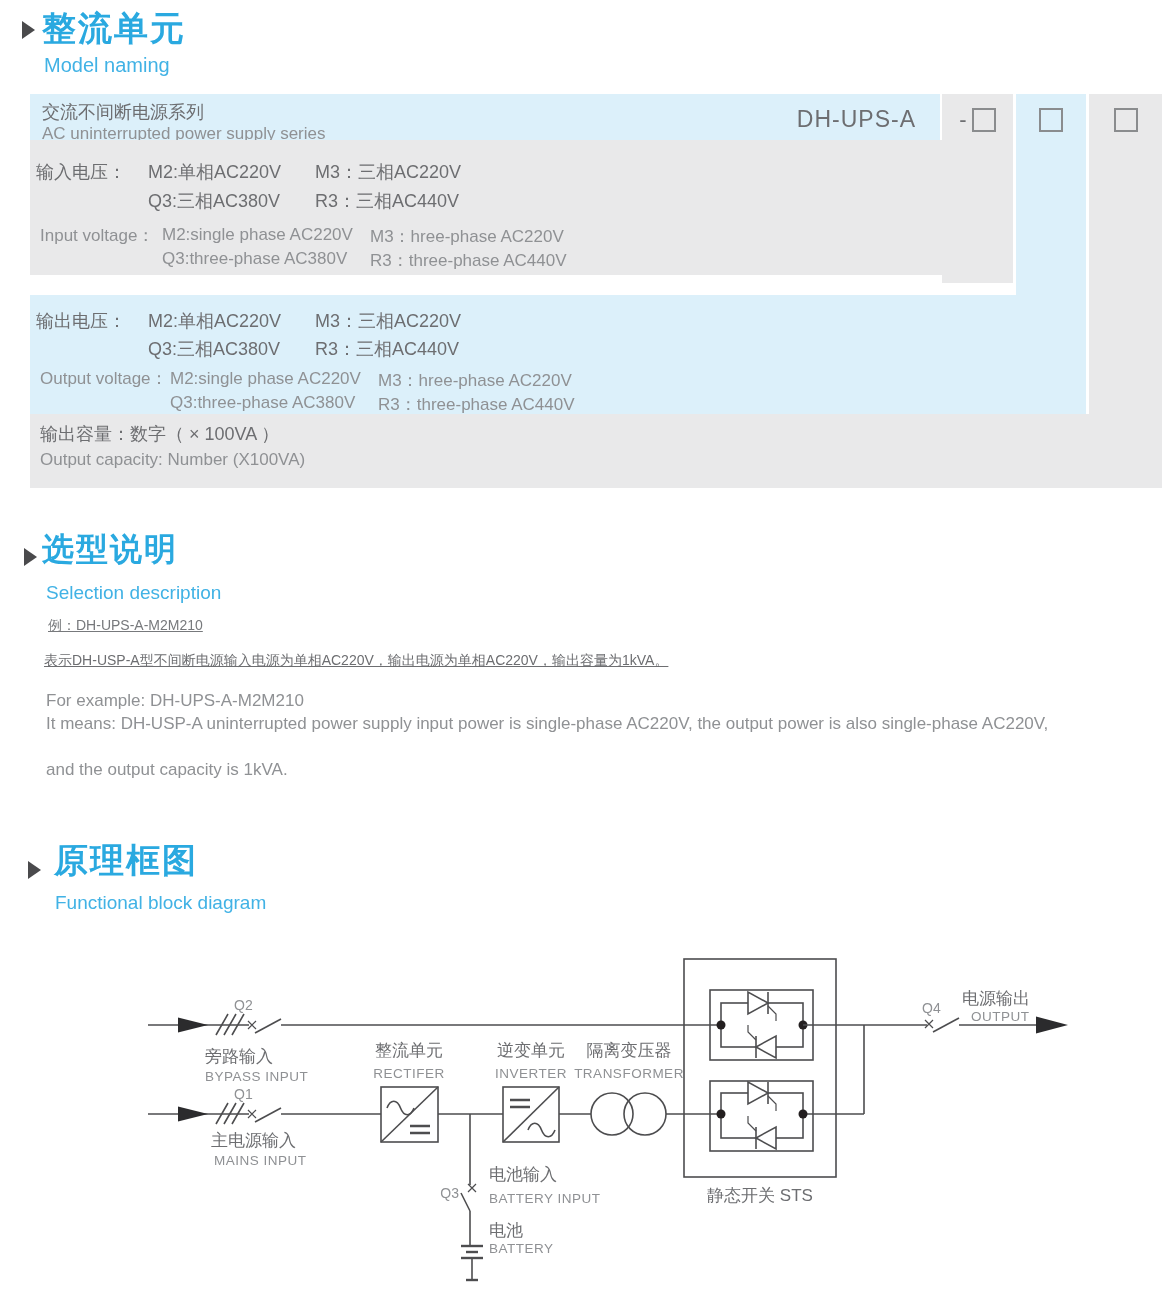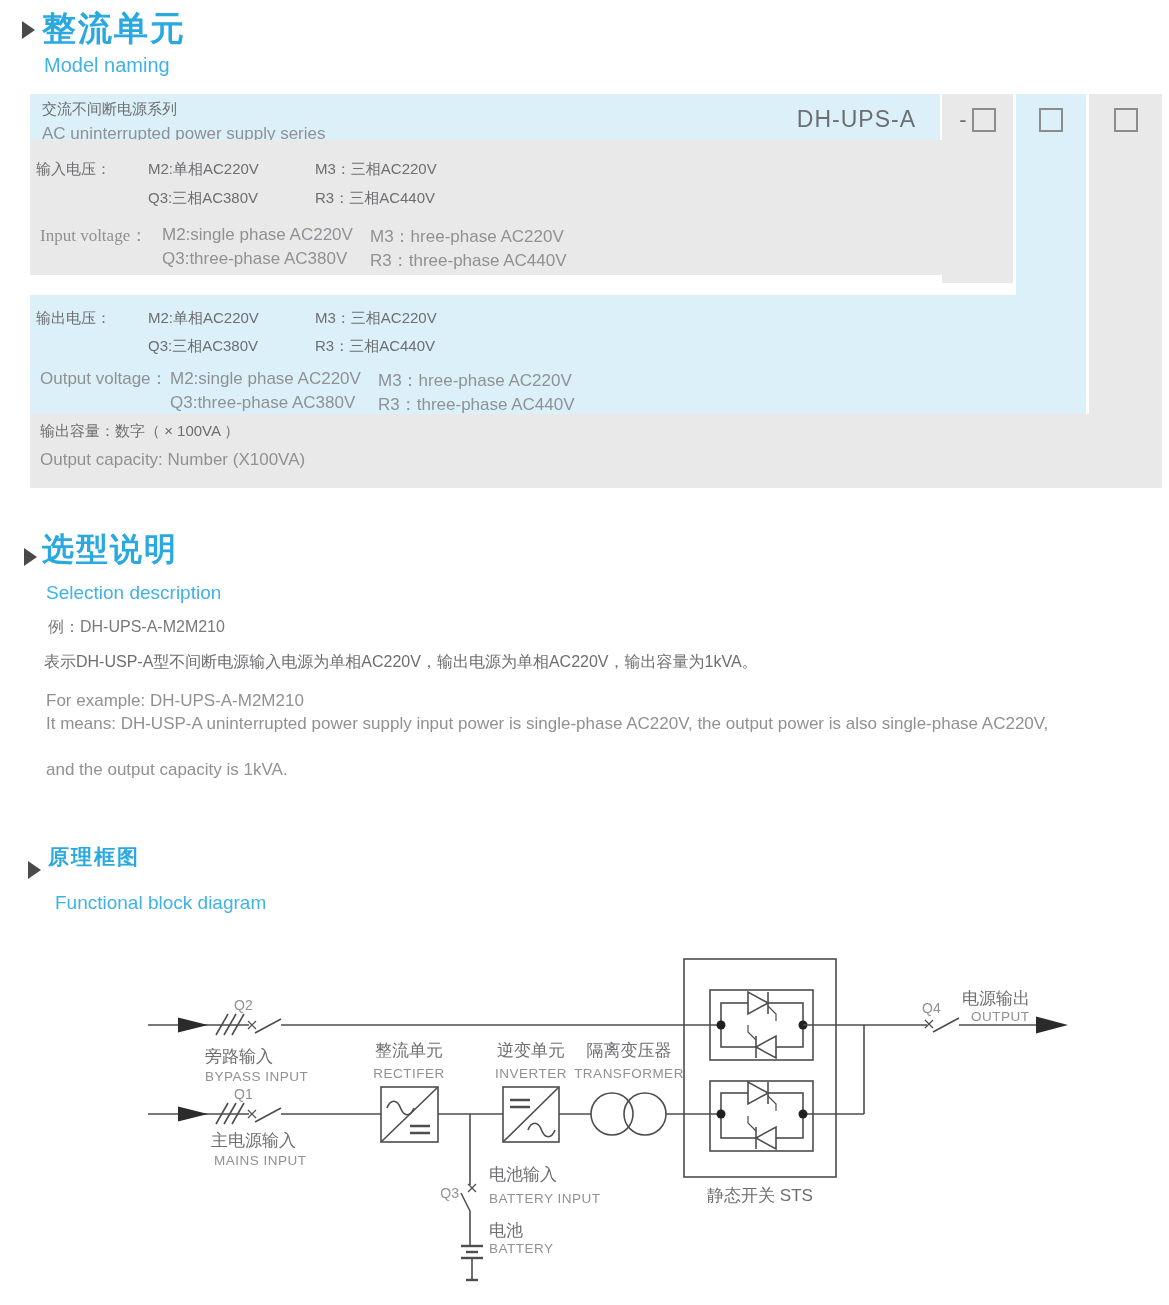--- a/index.html
+++ b/index.html
@@ -7,27 +7,27 @@
         font-family:"Liberation Sans","DejaVu Sans",sans-serif;}
   .abs{position:absolute;}
   
   .tri{width:0;height:0;border-left:13px solid #4a4a4c;border-top:9px solid transparent;border-bottom:9px solid transparent;}
   .h-zh{color:#2aa9e0;font-size:34px;font-weight:bold;letter-spacing:2px;line-height:1.1;}
   .h-en{color:#41b2e5;font-size:20px;line-height:1.1;}
   
   .band{position:absolute;}
   .bg-blue{background:#dcf0fa;}
   .bg-gray{background:#e9e9ea;}
-  .t-zh{color:#6d6e71;font-size:15px;white-space:nowrap;}
+  .t-zh{color:#6d6e71;font-size:18px;white-space:nowrap;}
   .t-en{color:#8f9194;font-size:17px;white-space:nowrap;}
   .model-code{color:#6d6e71;font-size:23px;letter-spacing:1px;white-space:nowrap;}
   .sq{display:inline-block;width:20px;height:20px;border:2px solid #8a8c8e;background:transparent;}
   .box-slot{position:absolute;left:0;right:0;top:14px;display:flex;align-items:center;justify-content:center;}
   
-  .b-zh{color:#6d6e71;font-size:16px;white-space:nowrap;}
+  .b-zh{color:#6d6e71;font-size:14px;white-space:nowrap;text-decoration:underline;}
   .b-en{color:#8f9194;font-size:17px;white-space:nowrap;}
   
   .d-zh{fill:#6d6e71;font-size:17px;font-family:"Liberation Sans","DejaVu Sans",sans-serif;}
   .d-en{fill:#8f9194;font-size:13.5px;letter-spacing:0.5px;font-family:"Liberation Sans","DejaVu Sans",sans-serif;}
   .d-q{fill:#8f9194;font-size:14px;font-family:"Liberation Sans","DejaVu Sans",sans-serif;}
   .ln{stroke:#4d4d4f;stroke-width:1.6;fill:none;}
   .ln2{stroke:#4d4d4f;stroke-width:2.4;fill:none;}
   .solid{fill:#2b2b2d;stroke:none;}
   .dot{fill:#231f20;stroke:none;}
   .wbox{fill:#ffffff;stroke:#4d4d4f;stroke-width:1.6;}
@@ -65,21 +65,21 @@
         <span class="sq"></span>
       </div>
   </div>
 
   <div class="band bg-gray" style="left:30px;top:140px;width:983px;height:135px;">
     <span class="abs t-zh" style="left:6px;top:20px;">输入电压：</span>
     <span class="abs t-zh" style="left:118px;top:20px;">M2:单相AC220V</span>
     <span class="abs t-zh" style="left:285px;top:20px;">M3：三相AC220V</span>
     <span class="abs t-zh" style="left:118px;top:49px;">Q3:三相AC380V</span>
     <span class="abs t-zh" style="left:285px;top:49px;">R3：三相AC440V</span>
-    <span class="abs t-en" style="left:10px;top:84px;font-family:Liberation Serif, serif;">Input voltage：</span>
+    <span class="abs t-en" style="left:10px;top:84px;">Input voltage：</span>
     <span class="abs t-en" style="left:132px;top:85px;">M2:single phase AC220V</span>
     <span class="abs t-en" style="left:340px;top:85px;">M3：hree-phase AC220V</span>
     <span class="abs t-en" style="left:132px;top:109px;">Q3:three-phase AC380V</span>
     <span class="abs t-en" style="left:340px;top:109px;">R3：three-phase AC440V</span>
   </div>
 
   <div class="band bg-blue" style="left:30px;top:295px;width:1056px;height:152px;">
     <span class="abs t-zh" style="left:6px;top:14px;">输出电压：</span>
     <span class="abs t-zh" style="left:118px;top:14px;">M2:单相AC220V</span>
     <span class="abs t-zh" style="left:285px;top:14px;">M3：三相AC220V</span>
@@ -104,21 +104,21 @@
   <div class="abs h-en" style="left:46px;top:583px;font-size:19px;">Selection description</div>
   <div class="abs b-zh" style="left:48px;top:617px;color:#77797c;">例：DH-UPS-A-M2M210</div>
   <div class="abs b-zh" style="left:44px;top:652px;">表示DH-USP-A型不间断电源输入电源为单相AC220V，输出电源为单相AC220V，输出容量为1kVA。</div>
   <div class="abs b-en" style="left:46px;top:691px;">For example: DH-UPS-A-M2M210</div>
   <div class="abs b-en" style="left:46px;top:714px;">It means: DH-USP-A uninterrupted power supply input power is single-phase AC220V, the output power is also single-phase AC220V,</div>
   <div class="abs b-en" style="left:46px;top:760px;">and the output capacity is 1kVA.</div>
 
   <div class="abs" style="left:28px;top:861px;">
       <div class="tri"></div>
     </div>
-  <div class="abs h-zh" style="left:48px;top:845px;font-size:21px;">原理框图</div>
+  <div class="abs h-zh" style="left:54px;top:845px;font-size:34px;font-family:Liberation Mono, monospace;">原理框图</div>
   <div class="abs h-en" style="left:55px;top:893px;font-size:19px;">Functional block diagram</div>
 
   <svg class="abs" style="left:0;top:940px;" width="1169" height="365" viewBox="0 0 1169 365">
 
     <g>
       <path class="ln" d="M148,85 H249"></path>
       <polygon class="solid" points="178,77.5 178,92.5 208,85"></polygon>
       <path class="ln" d="M216,95 L228,74 M224,95 L236,74 M232,95 L244,74"></path>
       <path class="ln" d="M248,81 L256,89 M248,89 L256,81" style="stroke-width:1.2"></path>
       <path class="ln" d="M255,93 L281,79"></path>

